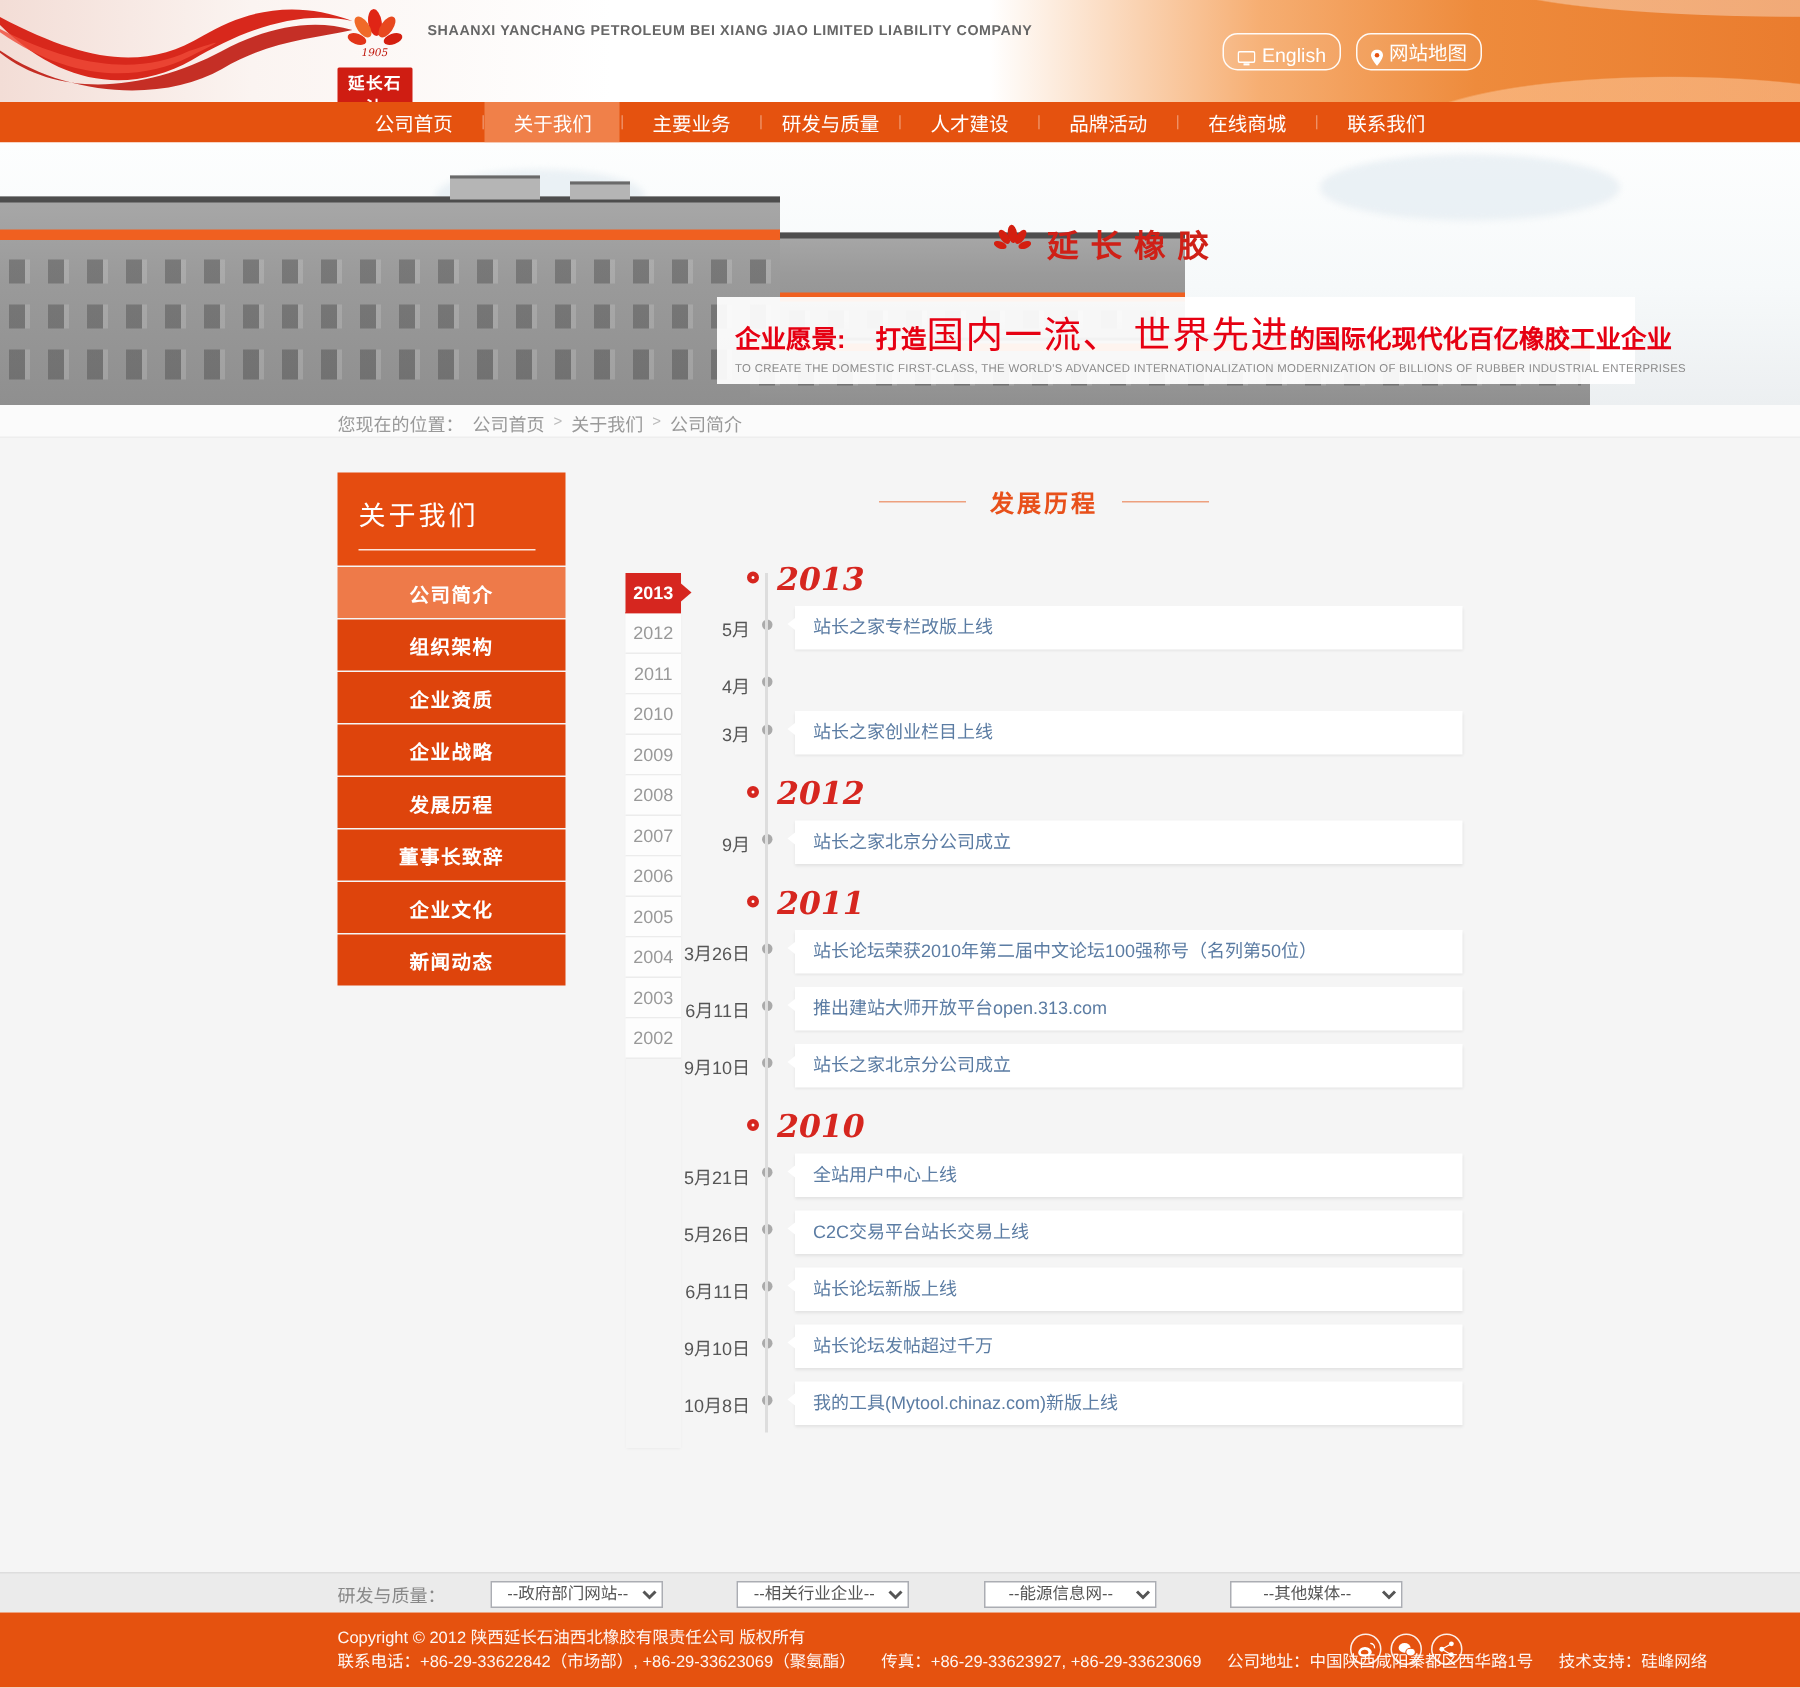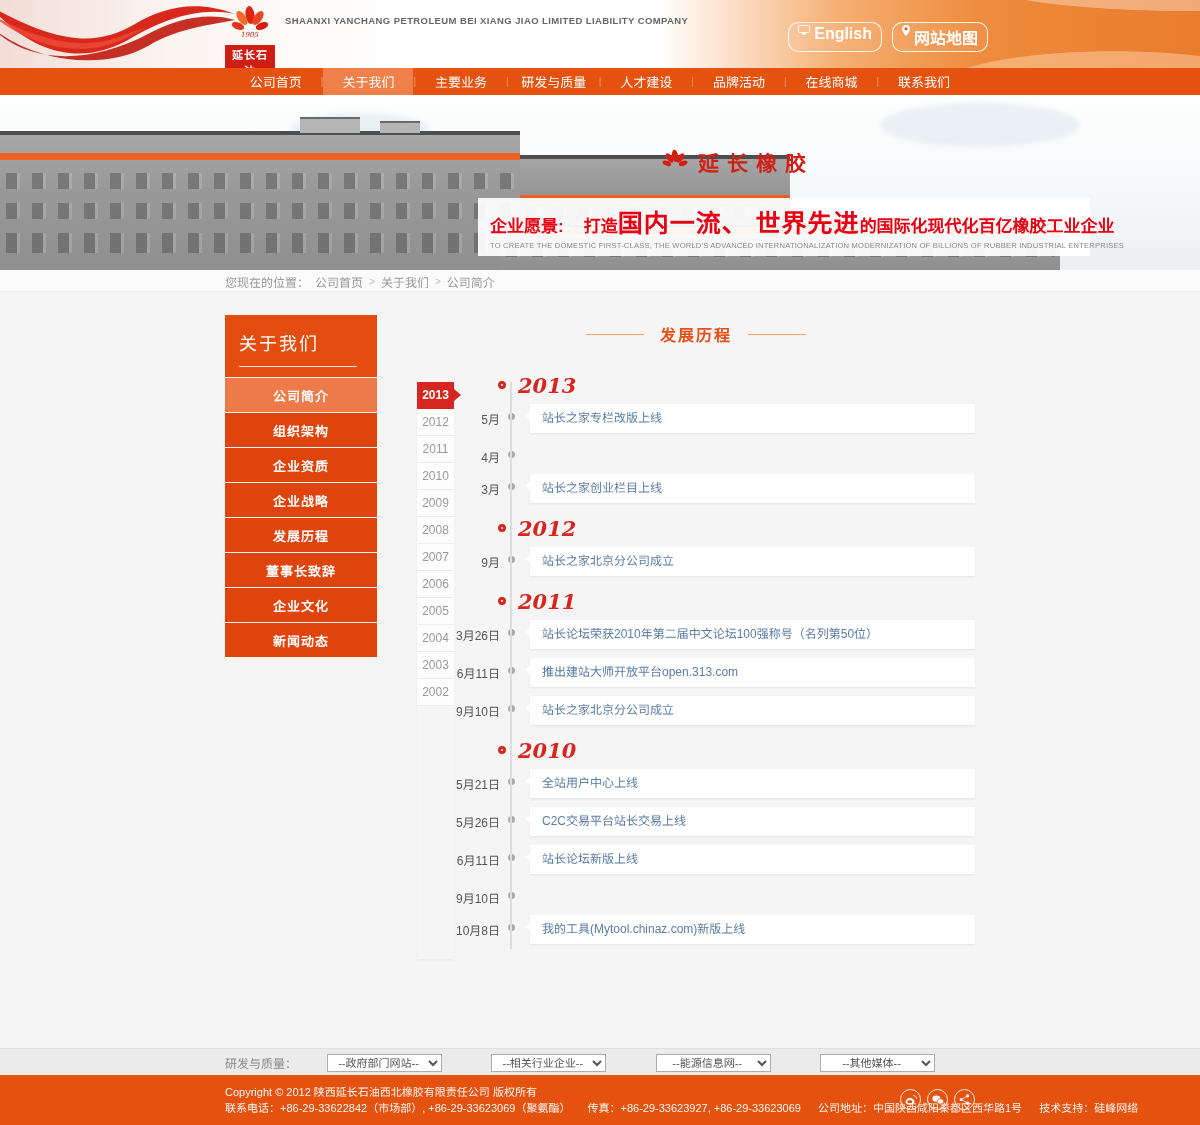--- a/index.html
+++ b/index.html
@@ -21,22 +21,22 @@
       radial-gradient(90% 120% at 80% 130%, rgba(255,210,170,.5) 0 45%, rgba(255,210,170,0) 46%);
   }
   .ribbon { position:absolute; left:0; top:0; }
   .logo-block { position:absolute; left:225px; top:6px; display:flex; align-items:flex-start; }
   .logo-mark { width:50px; text-align:center; }
   .logo-name { background:#cf1d12; color:#fff; font-weight:bold; font-size:11px; letter-spacing:1px; padding:1px 3px; border-radius:1px; }
   .company { margin-left:10px; padding-top:7px; }
   .company-cn { font-size:25px; font-weight:bold; color:#3b3b3b; letter-spacing:1px; line-height:28px; }
   .company-en { font-size:9.5px; font-weight:bold; color:#666; letter-spacing:.4px; margin-top:2px; }
   .top-links { position:absolute; right:212px; top:22px; display:flex; gap:10px; }
-  .pill { display:flex; align-items:flex-start; gap:4px; border:1px solid rgba(255,255,255,.95); border-radius:10px;
-    padding:2px 9px; color:#fff; font-size:16px; cursor:pointer; background:rgba(255,255,255,.05);font-weight:bold; }
+  .pill { display:flex; align-items:flex-end; gap:4px; border:1px solid rgba(255,255,255,.95); border-radius:10px;
+    padding:2px 9px; color:#fff; font-size:13px; cursor:pointer; background:rgba(255,255,255,.05); }
 
   
   .main-nav { height:27px; background:#e5520f; }
   .nav-inner { display:flex; align-items:stretch; justify-content:center; height:27px; }
   .nav-item { width:90px; color:#fff; font-size:13px; display:flex; align-items:center; justify-content:center; cursor:pointer; }
   .nav-item.active { background:#f08049; }
   .nav-sep { color:rgba(255,255,255,.4); display:flex; align-items:center; font-size:10px; }
 
   
   .banner { position:relative; height:175px; overflow:hidden;
@@ -48,21 +48,21 @@
   .bldg .windows { position:absolute; left:6px; right:6px; height:16px;
     background:repeating-linear-gradient(90deg, rgba(62,62,62,.38) 0 11px, rgba(255,255,255,.15) 11px 14px, transparent 14px 26px); }
   .rooftop { position:absolute; background:#b5b5b5; border-top:2px solid #6a6a6a; }
   .bldg-logo { position:absolute; left:660px; top:52px; display:flex; align-items:center; gap:8px; }
   .bldg-logo-text { color:#cf2017; font-size:21px; font-weight:bold; letter-spacing:8px; }
   .slogan { position:absolute; left:478px; top:103px; width:612px; background:rgba(255,255,255,.93);
     padding:5px 12px 6px 12px; }
   .slogan-line1 { color:#e60012; white-space:nowrap; }
   .v-label { font-size:17px; font-weight:bold; margin-right:20px; }
   .v-prefix { font-size:17px; font-weight:bold; }
-  .v-emph { font-size:25px; font-weight:bold; letter-spacing:1px; }
+  .v-emph { font-size:25px; font-weight:normal; letter-spacing:1px; }
   .v-suffix { font-size:17px; font-weight:bold; }
   .slogan-line2 { font-size:8px; color:#8a8a8a; margin-top:2px; text-align:center; letter-spacing:.2px;
     transform:scale(.95); transform-origin:left; white-space:nowrap; }
 
   
   .breadcrumb-bar { height:22px; background:#fbfbfb; border-bottom:1px solid #eee; }
   .breadcrumb { display:flex; align-items:center; height:22px; color:#999; font-size:12px; gap:6px; }
   .crumb { color:#999; cursor:pointer; text-decoration:none; }
   .crumb-sep { color:#bbb; font-size:10px; }
 
@@ -387,20 +387,21 @@
                   <span class="tl-dot-wrap">
                     <span class="tl-dot"></span>
                   </span>
                   <div class="tl-box"><a class="tl-link">站长论坛新版上线</a></div>
                 </div>
                 <div class="tl-event">
                   <span class="tl-date">9月10日</span>
                   <span class="tl-dot-wrap">
                     <span class="tl-dot"></span>
                   </span>
+                  <div class="tl-box"><a class="tl-link">站长论坛发帖超过千万</a></div>
                 </div>
                 <div class="tl-event">
                   <span class="tl-date">10月8日</span>
                   <span class="tl-dot-wrap">
                     <span class="tl-dot"></span>
                   </span>
                   <div class="tl-box"><a class="tl-link">我的工具(Mytool.chinaz.com)新版上线</a></div>
                 </div>
               </div>
             </div>

